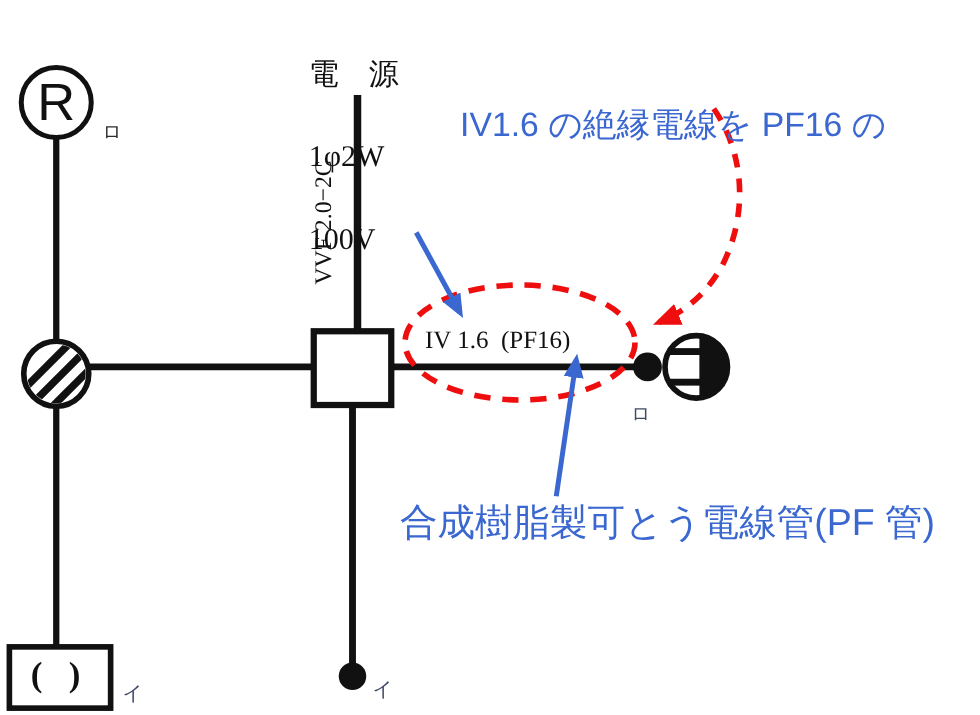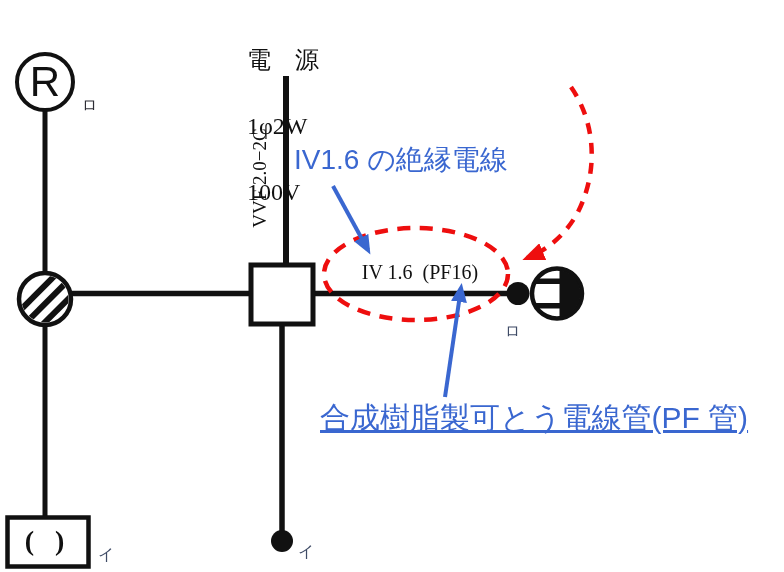--- a/index.html
+++ b/index.html
@@ -9,33 +9,33 @@
   }
   .canvas svg.layer{position:absolute;left:0;top:0;}
   .txt{position:absolute;color:#111;white-space:pre;}
   .serif{font-family:"Liberation Serif","DejaVu Serif",serif;}
   .blue{color:#3a67d0;font-family:"Liberation Sans","DejaVu Sans",sans-serif;}
   .power{left:247px;top:5px;font-size:24px;line-height:22px;}
   .vvf{
     left:190px;top:167px;width:140px;height:22px;text-align:center;
     font-size:19px;transform:rotate(-90deg);transform-origin:50% 50%;
   }
-  .run-label{left:340px;top:261px;width:160px;text-align:center;font-size:20px;}
+  .run-label{left:340px;top:261px;width:160px;text-align:left;font-size:20px;}
   .r-letter{left:25px;top:58px;width:40px;text-align:center;font-size:42px;
     font-family:"Liberation Sans","DejaVu Sans",sans-serif;}
   .tag{font-size:16px;color:#3f4b66;}
   .tag-ro-r{left:82px;top:96px;color:#2c2c34;font-size:15px;}
   .tag-ro-lamp{left:505px;top:322px;color:#3f4b66;font-size:15px;}
   .tag-i-box{left:98px;top:545px;}
   .tag-i-dot{left:298px;top:542px;}
   .box-parens{left:16px;top:525px;width:64px;text-align:center;
     font-size:28px;letter-spacing:7px;font-weight:bold;}
   .anno-top{left:368px;top:8px;font-size:27px;line-height:37px;}
   .anno-mid{left:294px;top:141px;font-size:28px;}
-  .anno-bottom{left:320px;top:398px;font-size:30px;text-decoration:underline;}
+  .anno-bottom{left:320px;top:398px;font-size:30px;}
 </style>
 </head>
 <body>
 
 <div class="canvas">
 
   <svg class="layer" width="784" height="572" viewBox="0 0 784 572">
     <defs>
       <clipPath id="hatchClip">
           <circle cx="45" cy="299" r="23.5"></circle>
@@ -105,18 +105,18 @@
   <div class="txt r-letter">R</div>
 
   <div class="txt serif box-parens">( )</div>
 
   <div class="txt serif tag tag-ro-r">ロ</div>
   <div class="txt serif tag tag-ro-lamp">ロ</div>
   <div class="txt serif tag tag-i-box">イ</div>
   <div class="txt serif tag tag-i-dot">イ</div>
 
   <div class="txt blue anno-top">
+    <div>IV1.6 の絶縁電線を PF16 の</div>
   </div>
 
-  <div class="txt blue anno-mid">IV1.6 の絶縁電線</div>
 
   <div class="txt blue anno-bottom">合成樹脂製可とう電線管(PF 管)</div>
 </div>
 
 </body></html>

